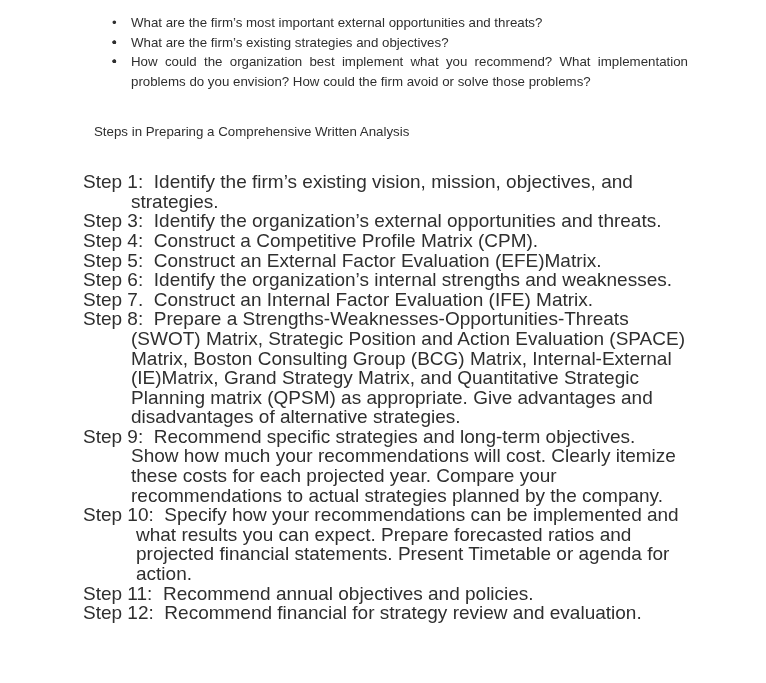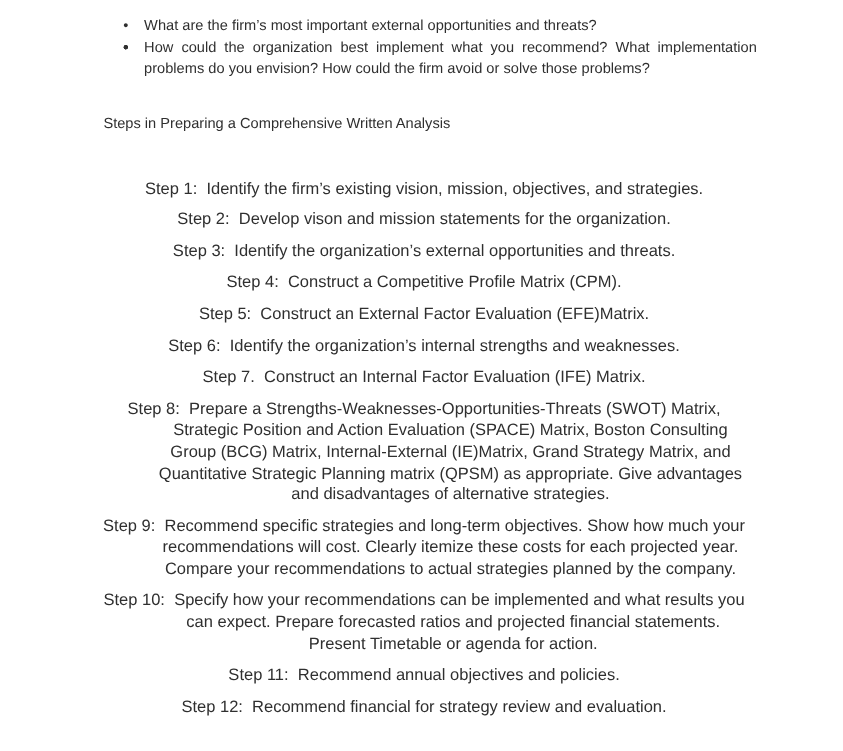--- a/index.html
+++ b/index.html
@@ -64,61 +64,60 @@
   }
 
   
   .steps-list {
     list-style: none;
     margin: 0;
     padding: 0;
   }
   .step-item {
     position: relative;
-    font-size: 15px;
+    font-size: 19px;
     line-height: 19.6px;
-    margin: 9px;
+    margin: 0;
     padding-left: 48px;
     text-indent: -48px;
-    text-align: center;
+    text-align: left;
   }
   .step-item.indent-deep {
     padding-left: 53px;
     text-indent: -53px;
   }
   .step-label {
     white-space: pre;
   }
   .step-text {
   }
 </style>
 </head>
 <body>
 
 <div class="page">
 
   <ul class="bullet-list">
       <li class="bullet-item"><span class="bullet-dot">•</span><span>What are the firm’s most important external opportunities and threats?</span></li>
       <li class="bullet-item"><span class="bullet-dot">•</span></li>
       <li class="bullet-item"><span class="bullet-dot">•</span></li>
-      <li class="bullet-item"><span class="bullet-dot">•</span></li>
+      <li class="bullet-item"><span class="bullet-dot">•</span><span>What are the firm’s existing strategies and objectives?</span></li>
       <li class="bullet-item"><span class="bullet-dot">•</span></li>
       <li class="bullet-item"><span class="bullet-dot">•</span></li>
       <li class="bullet-item justified"><span class="bullet-dot">•</span><span>How could the organization best implement what you recommend?   What implementation problems do you envision?  How could the firm avoid or solve those problems?</span></li>
     </ul>
 
   <div class="blank-line"></div>
 
   <p class="section-heading">Steps in Preparing a Comprehensive Written Analysis</p>
 
   <div class="blank-line"></div>
 
   <ol class="steps-list">
       <li class="step-item"><span class="step-label">Step 1:  </span><span class="step-text">Identify the firm’s existing vision, mission, objectives, and strategies.</span></li>
-      <li class="step-item"><span class="step-label">Step 2:  </span><span class="step-text">Develop vison and mission statements for the organization.</span></li>
       <li class="step-item"><span class="step-label">Step 3:  </span><span class="step-text">Identify the organization’s external opportunities and threats.</span></li>
       <li class="step-item"><span class="step-label">Step 4:  </span><span class="step-text">Construct a Competitive Profile Matrix (CPM).</span></li>
       <li class="step-item"><span class="step-label">Step 5:  </span><span class="step-text">Construct an External Factor Evaluation (EFE)Matrix.</span></li>
       <li class="step-item"><span class="step-label">Step 6:  </span><span class="step-text">Identify the organization’s internal strengths and weaknesses.</span></li>
       <li class="step-item"><span class="step-label">Step 7.  </span><span class="step-text">Construct an Internal Factor Evaluation (IFE) Matrix.</span></li>
       <li class="step-item"><span class="step-label">Step 8:  </span><span class="step-text">Prepare a Strengths-Weaknesses-Opportunities-Threats (SWOT) Matrix, Strategic Position and Action Evaluation (SPACE) Matrix, Boston Consulting Group (BCG) Matrix, Internal-External (IE)Matrix, Grand Strategy Matrix, and Quantitative Strategic Planning matrix (QPSM) as appropriate.  Give advantages and disadvantages of alternative strategies.</span></li>
       <li class="step-item"><span class="step-label">Step 9:  </span><span class="step-text">Recommend specific strategies and long-term objectives.  Show how much your recommendations will cost.  Clearly itemize these costs for each projected year.  Compare your recommendations to actual strategies planned by the company.</span></li>
       <li class="step-item indent-deep"><span class="step-label">Step 10:  </span><span class="step-text">Specify how your recommendations can be implemented and what results you can expect.  Prepare forecasted ratios and projected financial statements.  Present Timetable or agenda for action.</span></li>
       <li class="step-item"><span class="step-label">Step 11:  </span><span class="step-text">Recommend annual objectives and policies.</span></li>
       <li class="step-item"><span class="step-label">Step 12:  </span><span class="step-text">Recommend financial for strategy review and evaluation.</span></li>

